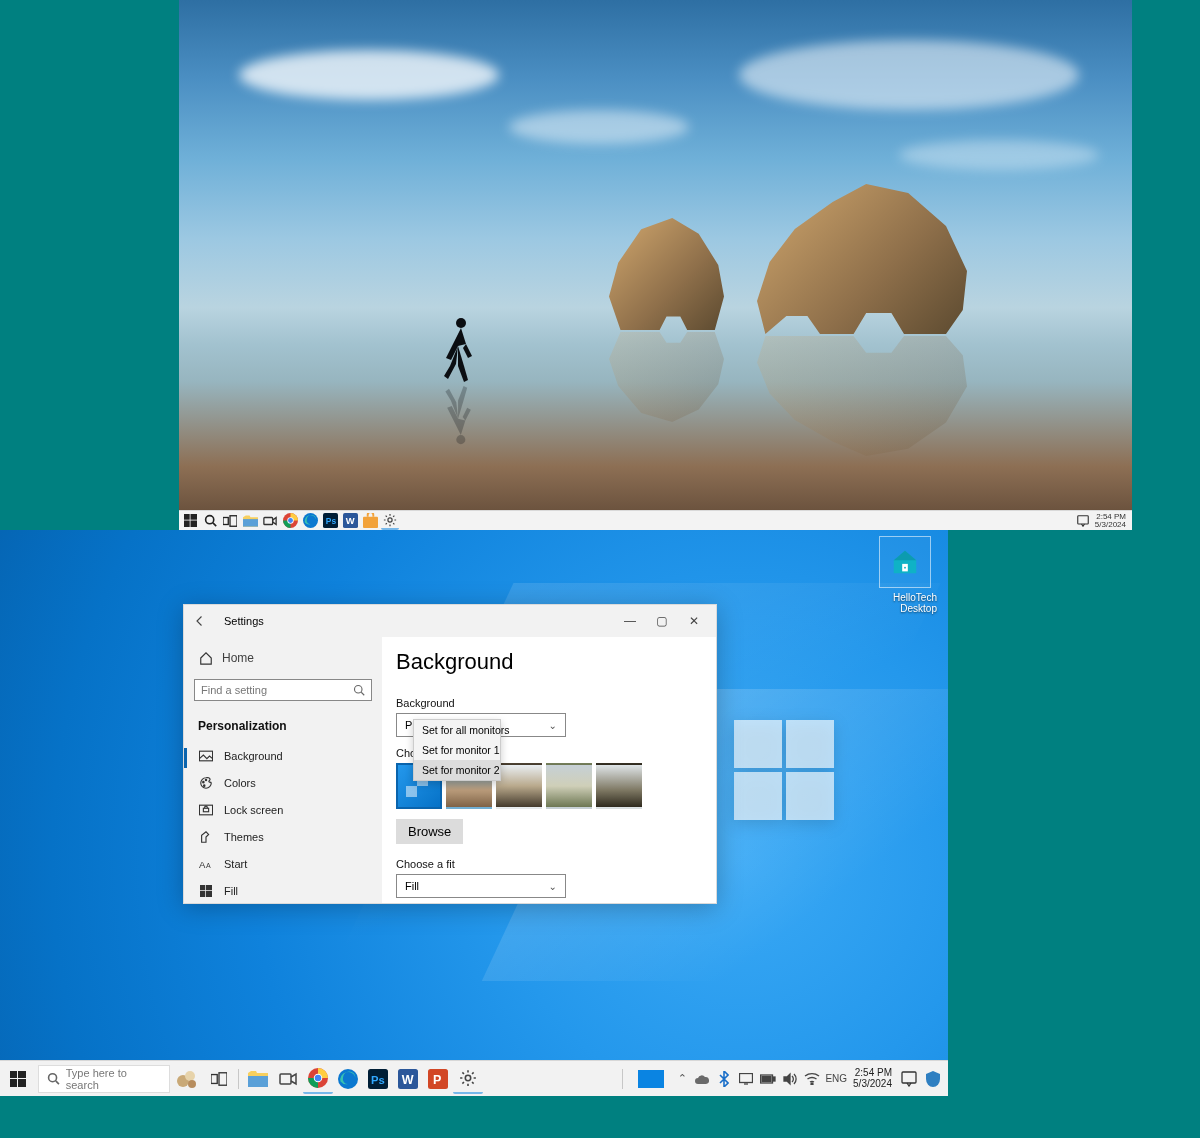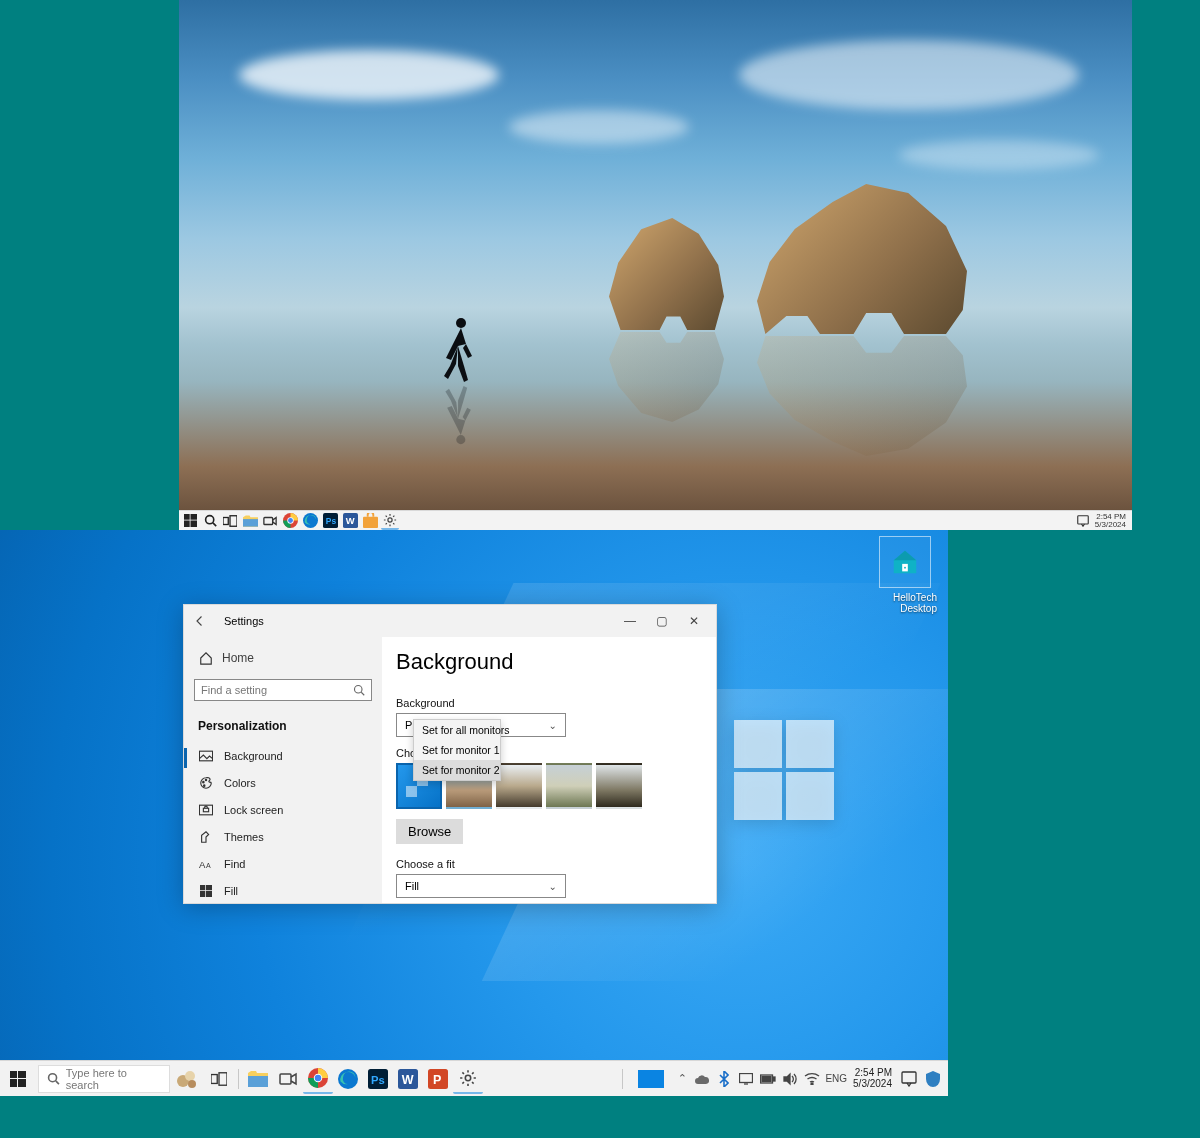--- a/index.html
+++ b/index.html
@@ -453,21 +453,21 @@
             </span>
           <span>Themes</span>
         </div>
         <div class="nav-item">
           <span class="nav-ico">
               <svg width="14" height="12" viewBox="0 0 16 12">
                 <text x="0" y="11" font-size="11" fill="#333">A</text>
                 <text x="8" y="11" font-size="8" fill="#333">A</text>
               </svg>
             </span>
-          <span>Find</span>
+          <span>Start</span>
         </div>
         <div class="nav-item">
           <span class="nav-ico">
               <svg width="12" height="12" viewBox="0 0 16 16">
                 <g fill="#333">
                   <rect width="7" height="7"></rect>
                   <rect x="8" width="8" height="7"></rect>
                   <rect y="8" width="7" height="8"></rect>
                   <rect x="8" y="8" width="8" height="8"></rect>
                 </g>

